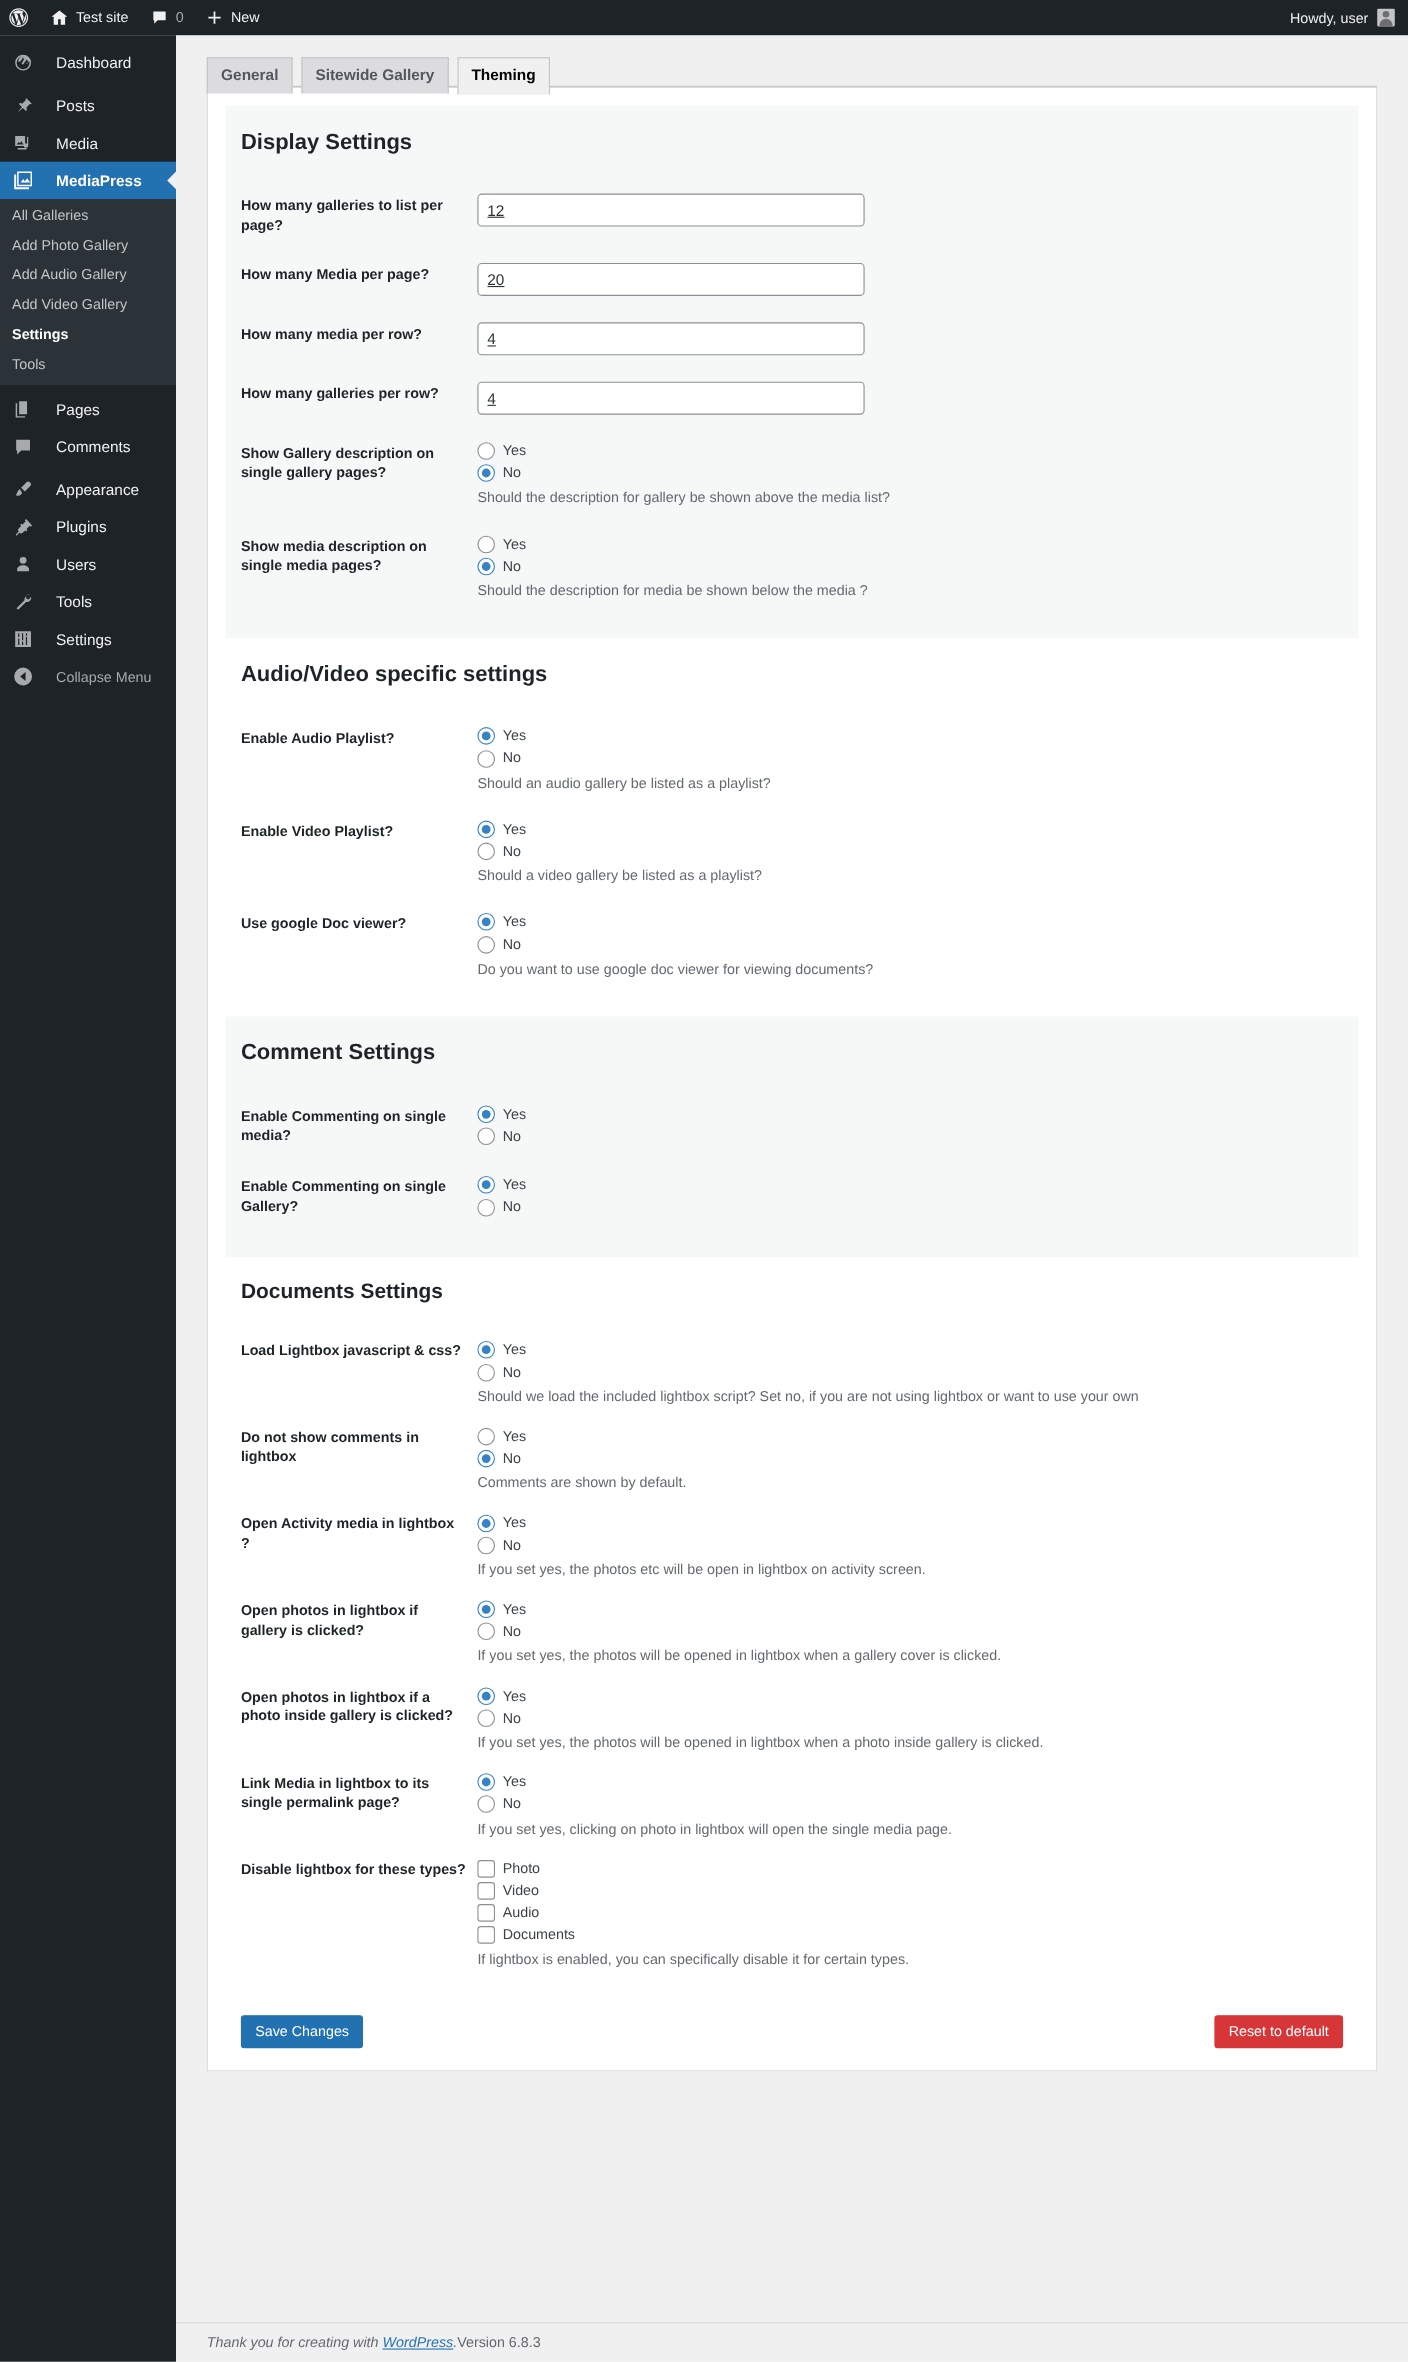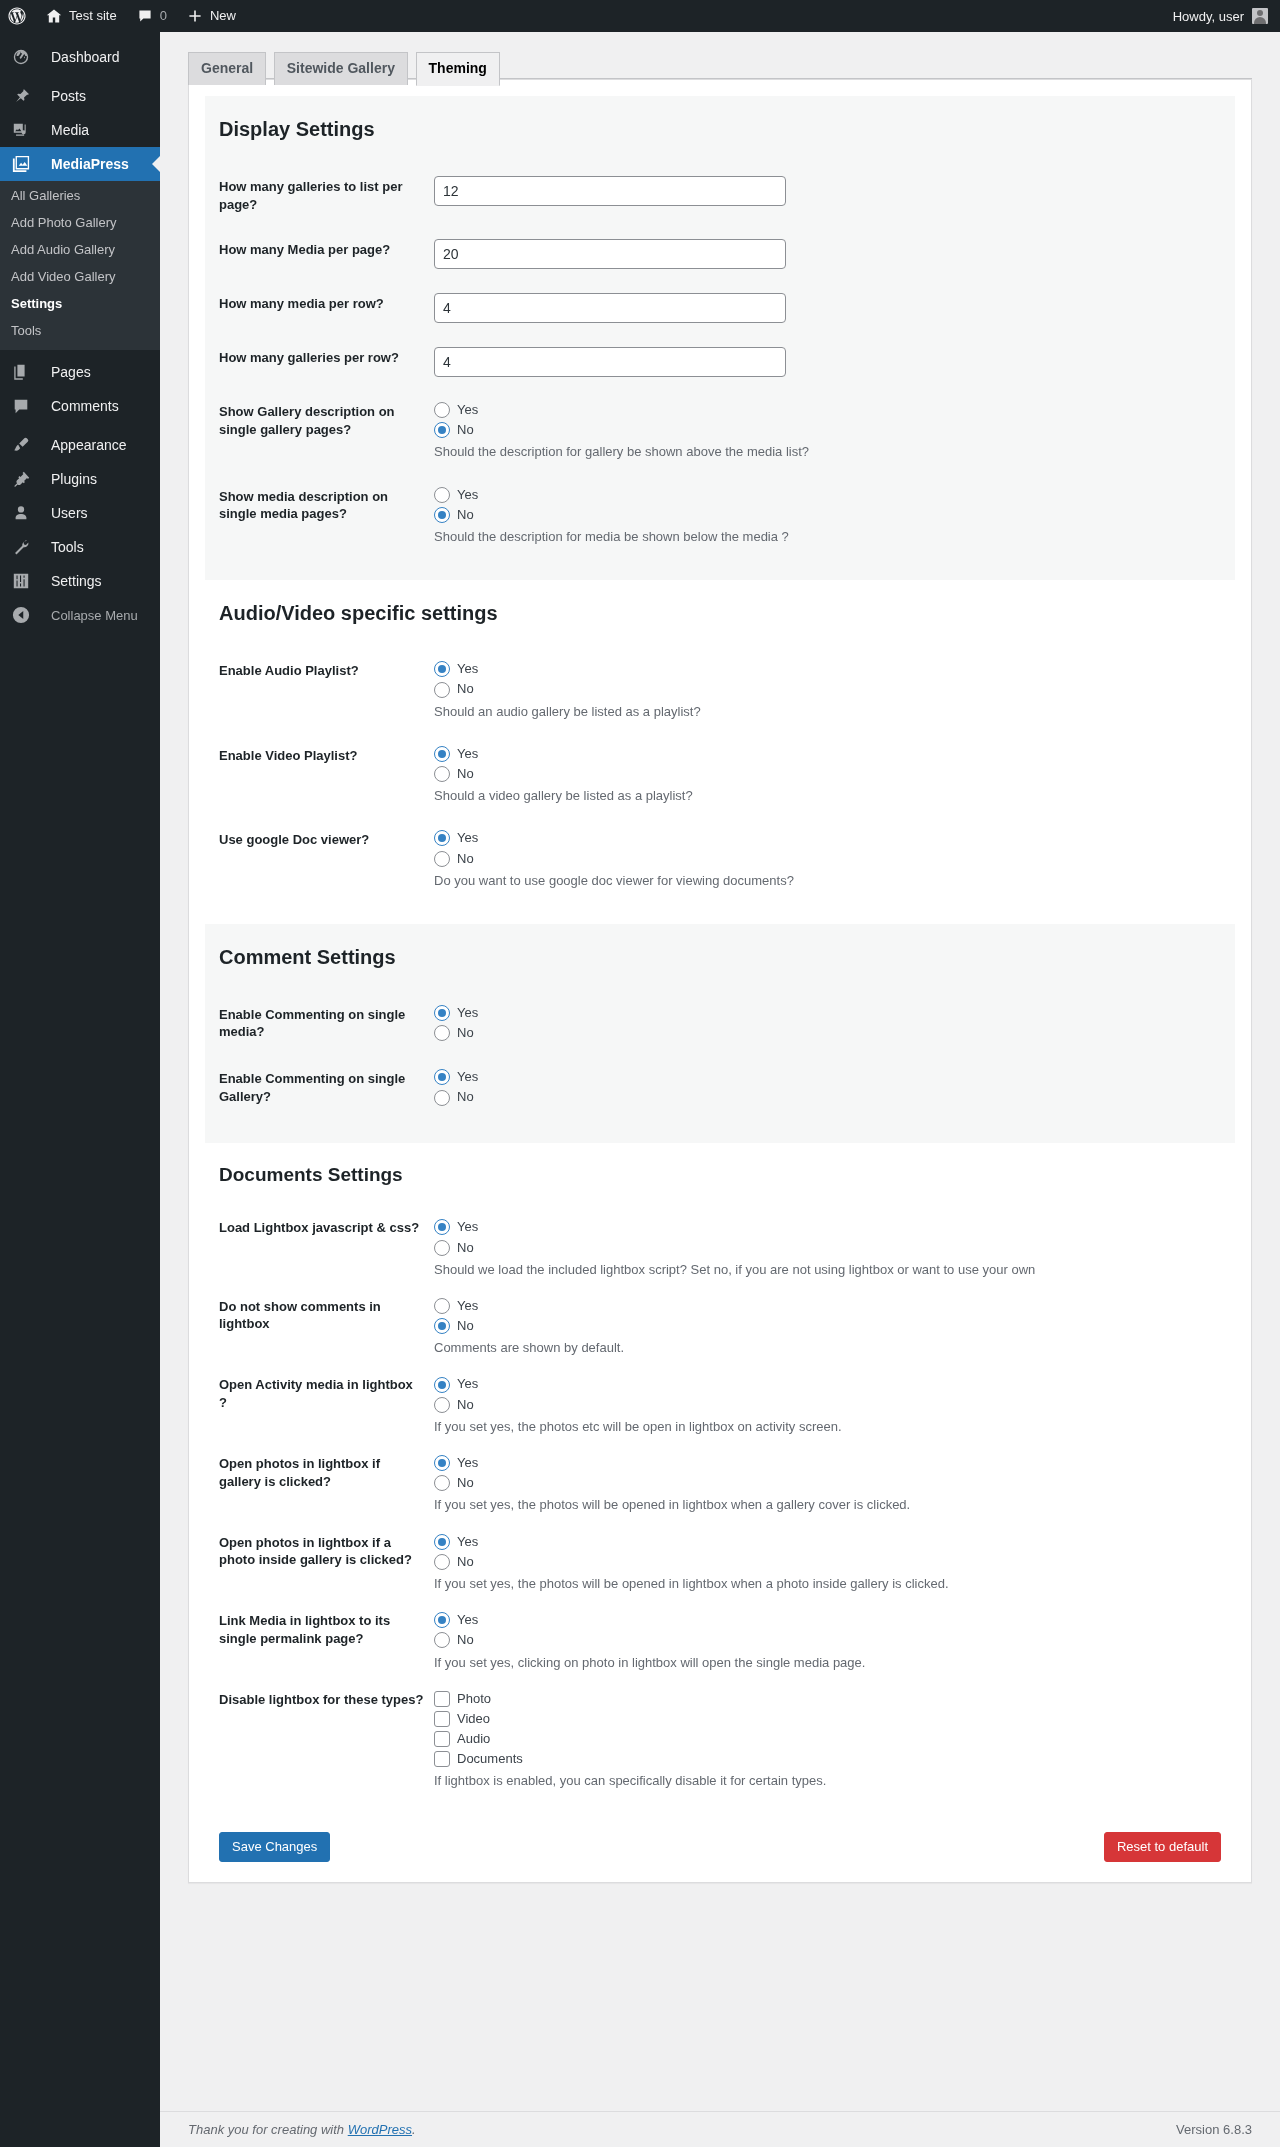--- a/index.html
+++ b/index.html
@@ -125,20 +125,21 @@
   }
   table.form-table.tight th { padding:10px 10px 10px 0; }
   table.form-table.tight td { padding:9px 10px 9px 0; }
 
   input.regular-text {
     width:352px; height:30px; padding:0 8px;
     border:1px solid #8c8f94; border-radius:4px;
     background:#fff; color:#2c3338; font-size:14px;
     font-family:"Liberation Sans", sans-serif;
     box-shadow:0 0 0 transparent;
+    text-decoration:underline;
   }
 
   .opt { display:flex; align-items:center; gap:7px; margin:0 0 2px 0; }
   .opt label { font-size:13px; color:#3c434a; }
   .desc { color:#646970; font-size:13px; margin:4px 0 0 0; }
 
   
   .radio {
     width:16px; height:16px; border-radius:50%;
     border:1px solid #8c8f94; background:#fff;
@@ -169,21 +170,21 @@
     background:#d63638; border:1px solid #d63638; color:#fff;
     border-radius:3px; padding:0 12px; height:30px; line-height:28px;
     font-size:13px; cursor:pointer; font-family:"Liberation Sans", sans-serif;
   }
 
   
   #wpfooter {
     position:absolute; left:160px; bottom:0; width:1120px;
     padding:10px 28px; color:#646970; font-size:13px;
     border-top:1px solid #dcdcde;
-    display:flex; justify-content:space-between; align-items:center;
+    display:flex; align-items:center;
     background:#f0f0f1;
   }
   #wpfooter a { color:#2271b1; }
   #wpfooter .left { font-style:italic; }
 </style>
 </head>
 <body>
 
 <div id="adminbar">
   <div class="ab-item logo">

